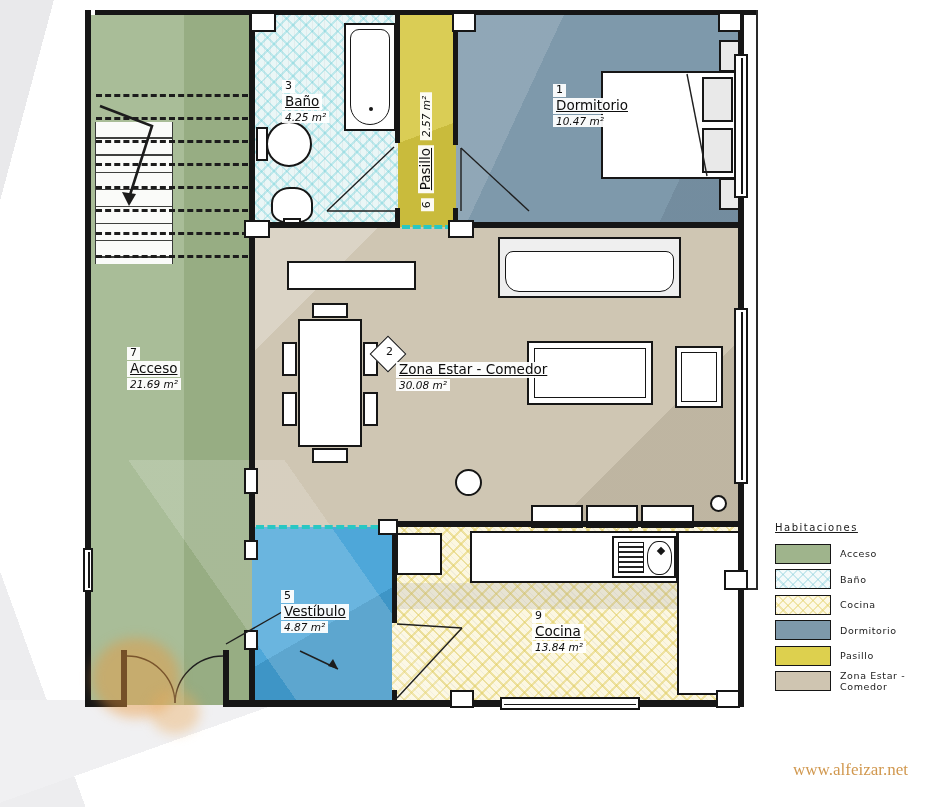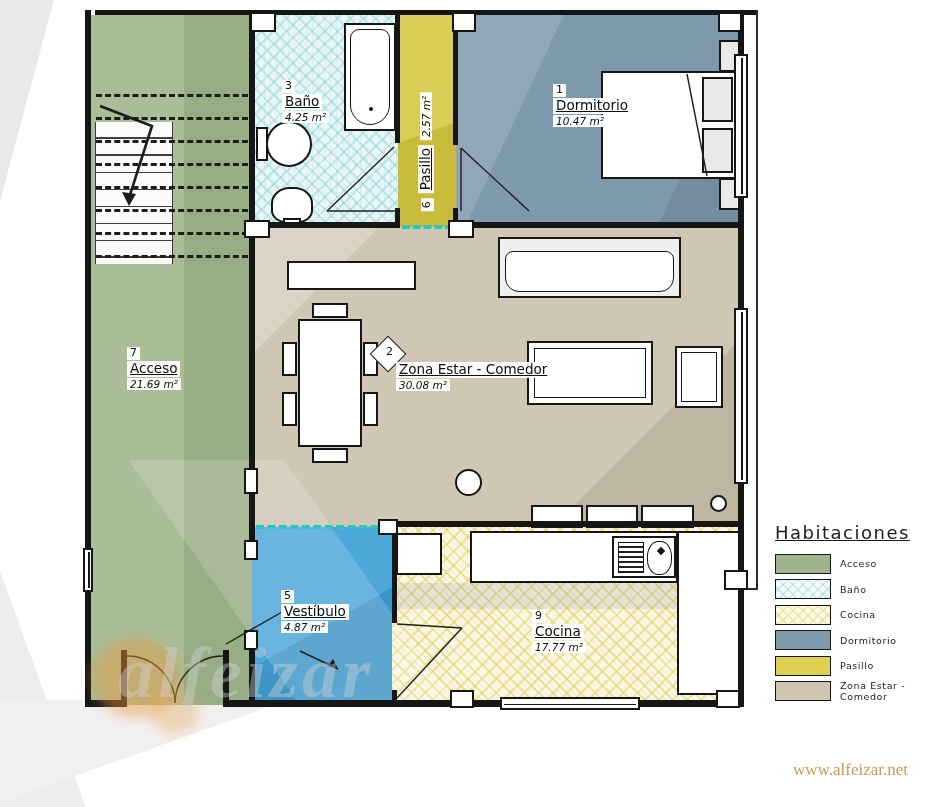--- a/index.html
+++ b/index.html
@@ -49,21 +49,21 @@
   .rl-num{font-size:11px;}
   .rl-name{font-size:13.5px;text-decoration:underline;}
   .rl-area{font-size:10.5px;font-style:italic;}
   .rot-label{position:absolute;left:426px;top:152px;transform:translate(-50%,-50%) rotate(-90deg);
     display:flex;gap:5px;align-items:baseline;z-index:8;white-space:nowrap;}
   .diamond{position:absolute;left:375px;top:341px;width:26px;height:26px;background:#fff;
     border:1.8px solid #161616;transform:rotate(45deg);z-index:8;box-sizing:border-box;}
   .diamond-num{position:absolute;left:383px;top:346px;font-size:11px;z-index:9;background:transparent;}
   
   .legend{position:absolute;left:775px;top:522px;width:162px;z-index:2;}
-  .legend-title{font-size:18px;letter-spacing:1.5px;text-decoration:underline;color:#1b1b1b;margin-bottom:10px;}
+  .legend-title{font-size:10px;letter-spacing:1.5px;text-decoration:underline;color:#1b1b1b;margin-bottom:10px;}
   .legend-row{display:flex;align-items:center;gap:9px;margin-bottom:4.5px;height:21px;}
   .swatch{width:56px;height:20px;border:1.5px solid #161616;box-sizing:border-box;flex:0 0 auto;}
   .legend-label{font-size:9.5px;letter-spacing:.6px;color:#1b1b1b;}
   .sw-acceso{background:#9fb48c;}
   .sw-bano{background-color:#f3fafa;background-image:
       repeating-linear-gradient(45deg, rgba(120,200,215,.35) 0 1.5px, transparent 1.5px 7px),
       repeating-linear-gradient(-45deg, rgba(120,200,215,.35) 0 1.5px, transparent 1.5px 7px);}
   .sw-cocina{background-color:#fdf9e6;background-image:
       repeating-linear-gradient(45deg, rgba(226,206,96,.45) 0 1.5px, transparent 1.5px 7px),
       repeating-linear-gradient(-45deg, rgba(226,206,96,.45) 0 1.5px, transparent 1.5px 7px);}
@@ -231,21 +231,20 @@
     </g>
     <g>
       <path d="M100,106 L152,126 L129,198" stroke="#1c1c1c" stroke-width="2.6" fill="none"></path>
       <polygon points="129,206 122,192 136,194" fill="#1c1c1c"></polygon>
       <polygon points="338,669 328,666 333,659" fill="#1c1c1c"></polygon>
     </g>
   </svg>
 
   <div class="wm-blob" style="left:92px;top:638px;width:88px;height:80px;background:rgba(232,150,60,.45);"></div>
   <div class="wm-blob" style="left:150px;top:690px;width:50px;height:44px;background:rgba(236,170,90,.40);"></div>
-  <div class="wm-brand">alfeizar</div>
   <div class="glare"></div>
 
   <div class="room-label" style="left:282px;top:80px;">
     <span class="rl-num">3</span>
     <span class="rl-name">Baño</span>
     <span class="rl-area">4.25 m²</span>
   </div>
 
   <div class="rot-label">
     <span class="rl-num">6</span>
@@ -274,21 +273,21 @@
 
   <div class="room-label" style="left:281px;top:590px;">
     <span class="rl-num">5</span>
     <span class="rl-name">Vestíbulo</span>
     <span class="rl-area">4.87 m²</span>
   </div>
 
   <div class="room-label" style="left:532px;top:610px;">
     <span class="rl-num">9</span>
     <span class="rl-name">Cocina</span>
-    <span class="rl-area">17.77 m²</span>
+    <span class="rl-area">13.84 m²</span>
   </div>
 
   <div class="legend">
     <div class="legend-title">Habitaciones</div>
     <div class="legend-row">
       <div class="swatch sw-acceso"></div>
       <span class="legend-label">Acceso</span>
     </div>
     <div class="legend-row">
       <div class="swatch sw-bano"></div>

